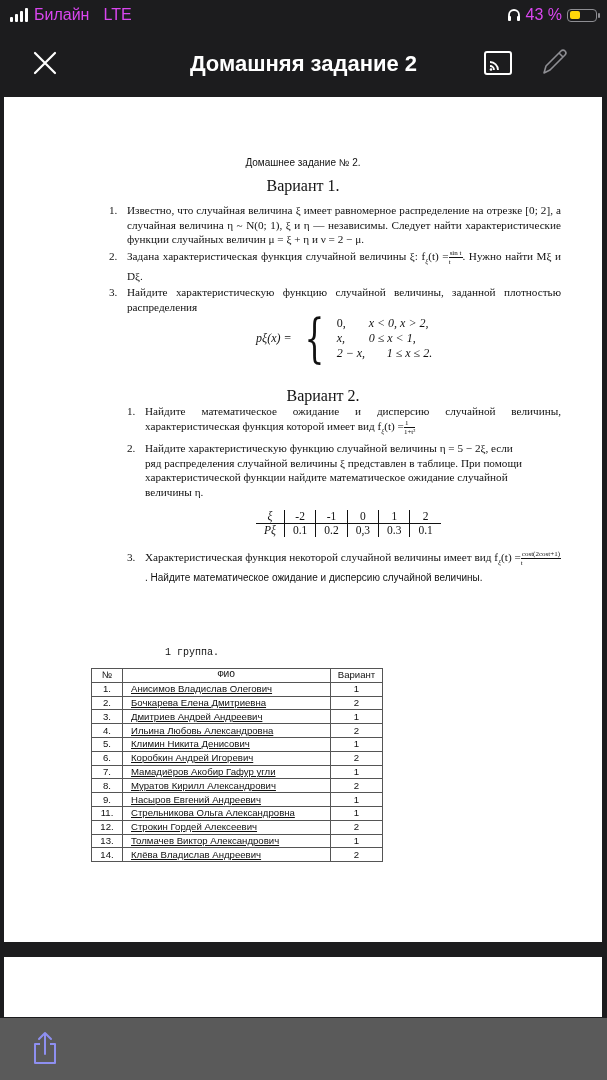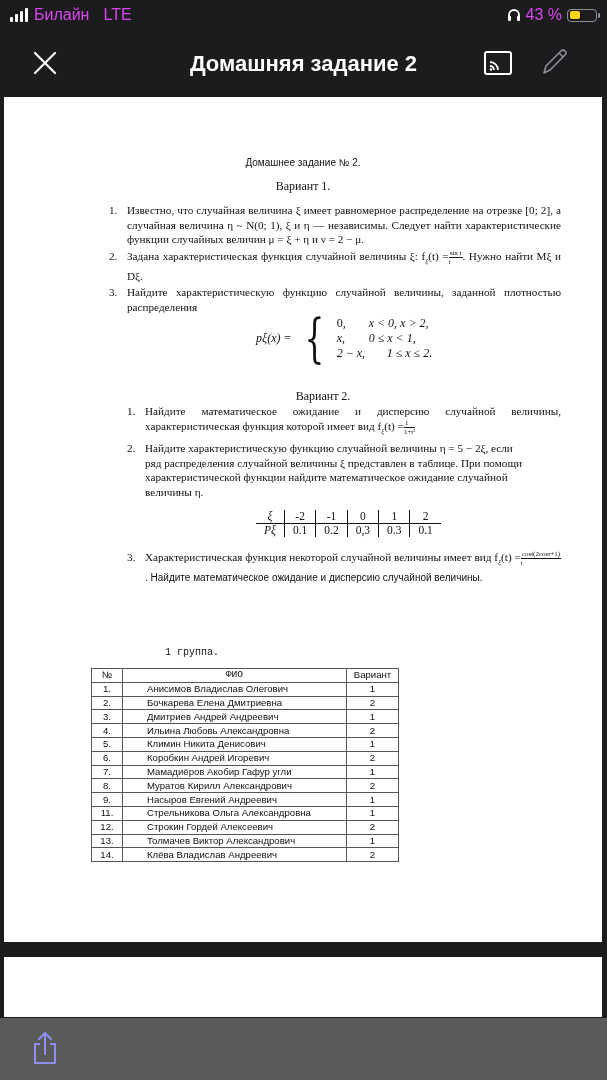--- a/index.html
+++ b/index.html
@@ -19,21 +19,21 @@
   .nav-btn { position:absolute; cursor:pointer; }
   .close-btn { left:30px; top:15px; width:30px; height:30px; }
   .cast-btn { left:482px; top:15px; width:32px; height:30px; }
   .edit-btn { left:538px; top:12px; width:32px; height:34px; }
 
   .page { position:absolute; left:4px; top:97px; width:598px; height:845px; background:#fff; }
   .page2 { position:absolute; left:4px; top:957px; width:598px; height:60px; background:#fff; }
 
   .doc { position:absolute; left:0; top:0; width:598px; color:#111; font-family:"Liberation Serif", serif; font-size:11.2px; line-height:14.5px; }
   .doc-title { position:absolute; left:0; width:598px; top:59px; text-align:center; font-family:"Liberation Sans", sans-serif; font-size:10px; }
-  .variant { position:absolute; left:0; width:598px; text-align:center; font-size:12px; }
+  .variant { position:absolute; left:0; width:598px; text-align:center; font-size:16px; }
   .task { position:absolute; text-align:justify; }
   .task .num { position:absolute; left:-18px; top:0; }
   .ital { font-style:italic; }
   .frac { display:inline-block; vertical-align:middle; font-size:7px; line-height:8px; }
   .frac .n { display:block; border-bottom:0.8px solid #111; padding:0 1px; }
   .frac .d { display:block; }
 
   .piecewise { position:absolute; left:252px; top:215px; font-size:12px; display:flex; align-items:center; gap:6px; }
   .brace { font-size:52px; line-height:52px; transform:scaleX(0.6); font-family:"DejaVu Serif", serif; }
   .pw-rows { display:flex; flex-direction:column; gap:0; line-height:15px; }
@@ -43,21 +43,21 @@
   table.distr { position:absolute; left:252px; top:413px; border-collapse:collapse; font-size:11.5px; }
   table.distr td { padding:0 8px; text-align:center; line-height:13px; }
   table.distr td + td { border-left:1px solid #111; }
   table.distr tr:first-child td { border-bottom:1px solid #111; }
 
   .group-label { position:absolute; left:161px; top:549px; font-family:Liberation Mono, monospace; font-size:10px;text-align:right; }
   table.students { position:absolute; left:87px; top:571px; border-collapse:collapse; font-family:"Liberation Sans", sans-serif; font-size:9.6px; }
   table.students th, table.students td { border:1px solid #555; padding:0 4px; height:12.8px; line-height:12px; font-weight:normal; }
   table.students th:nth-child(1), table.students td:nth-child(1) { width:22px; text-align:center; }
   table.students th:nth-child(2) { width:195px; text-align:center;font-family:Liberation Mono, monospace; }
-  table.students td:nth-child(2) { width:195px; text-align:left; padding-left:24px; }
+  table.students td:nth-child(2) { width:195px; text-align:left; padding-left:8px;text-decoration:underline; }
   table.students th:nth-child(3), table.students td:nth-child(3) { width:43px; text-align:center; }
 
   .toolbar { position:absolute; left:0; top:1018px; width:607px; height:62px; background:#5a5a5a; }
   .share-btn { position:absolute; left:30px; top:12px; width:30px; height:36px; cursor:pointer; }
 </style>
 </head>
 <body>
 
 <div class="status-bar">
   <div class="left">

